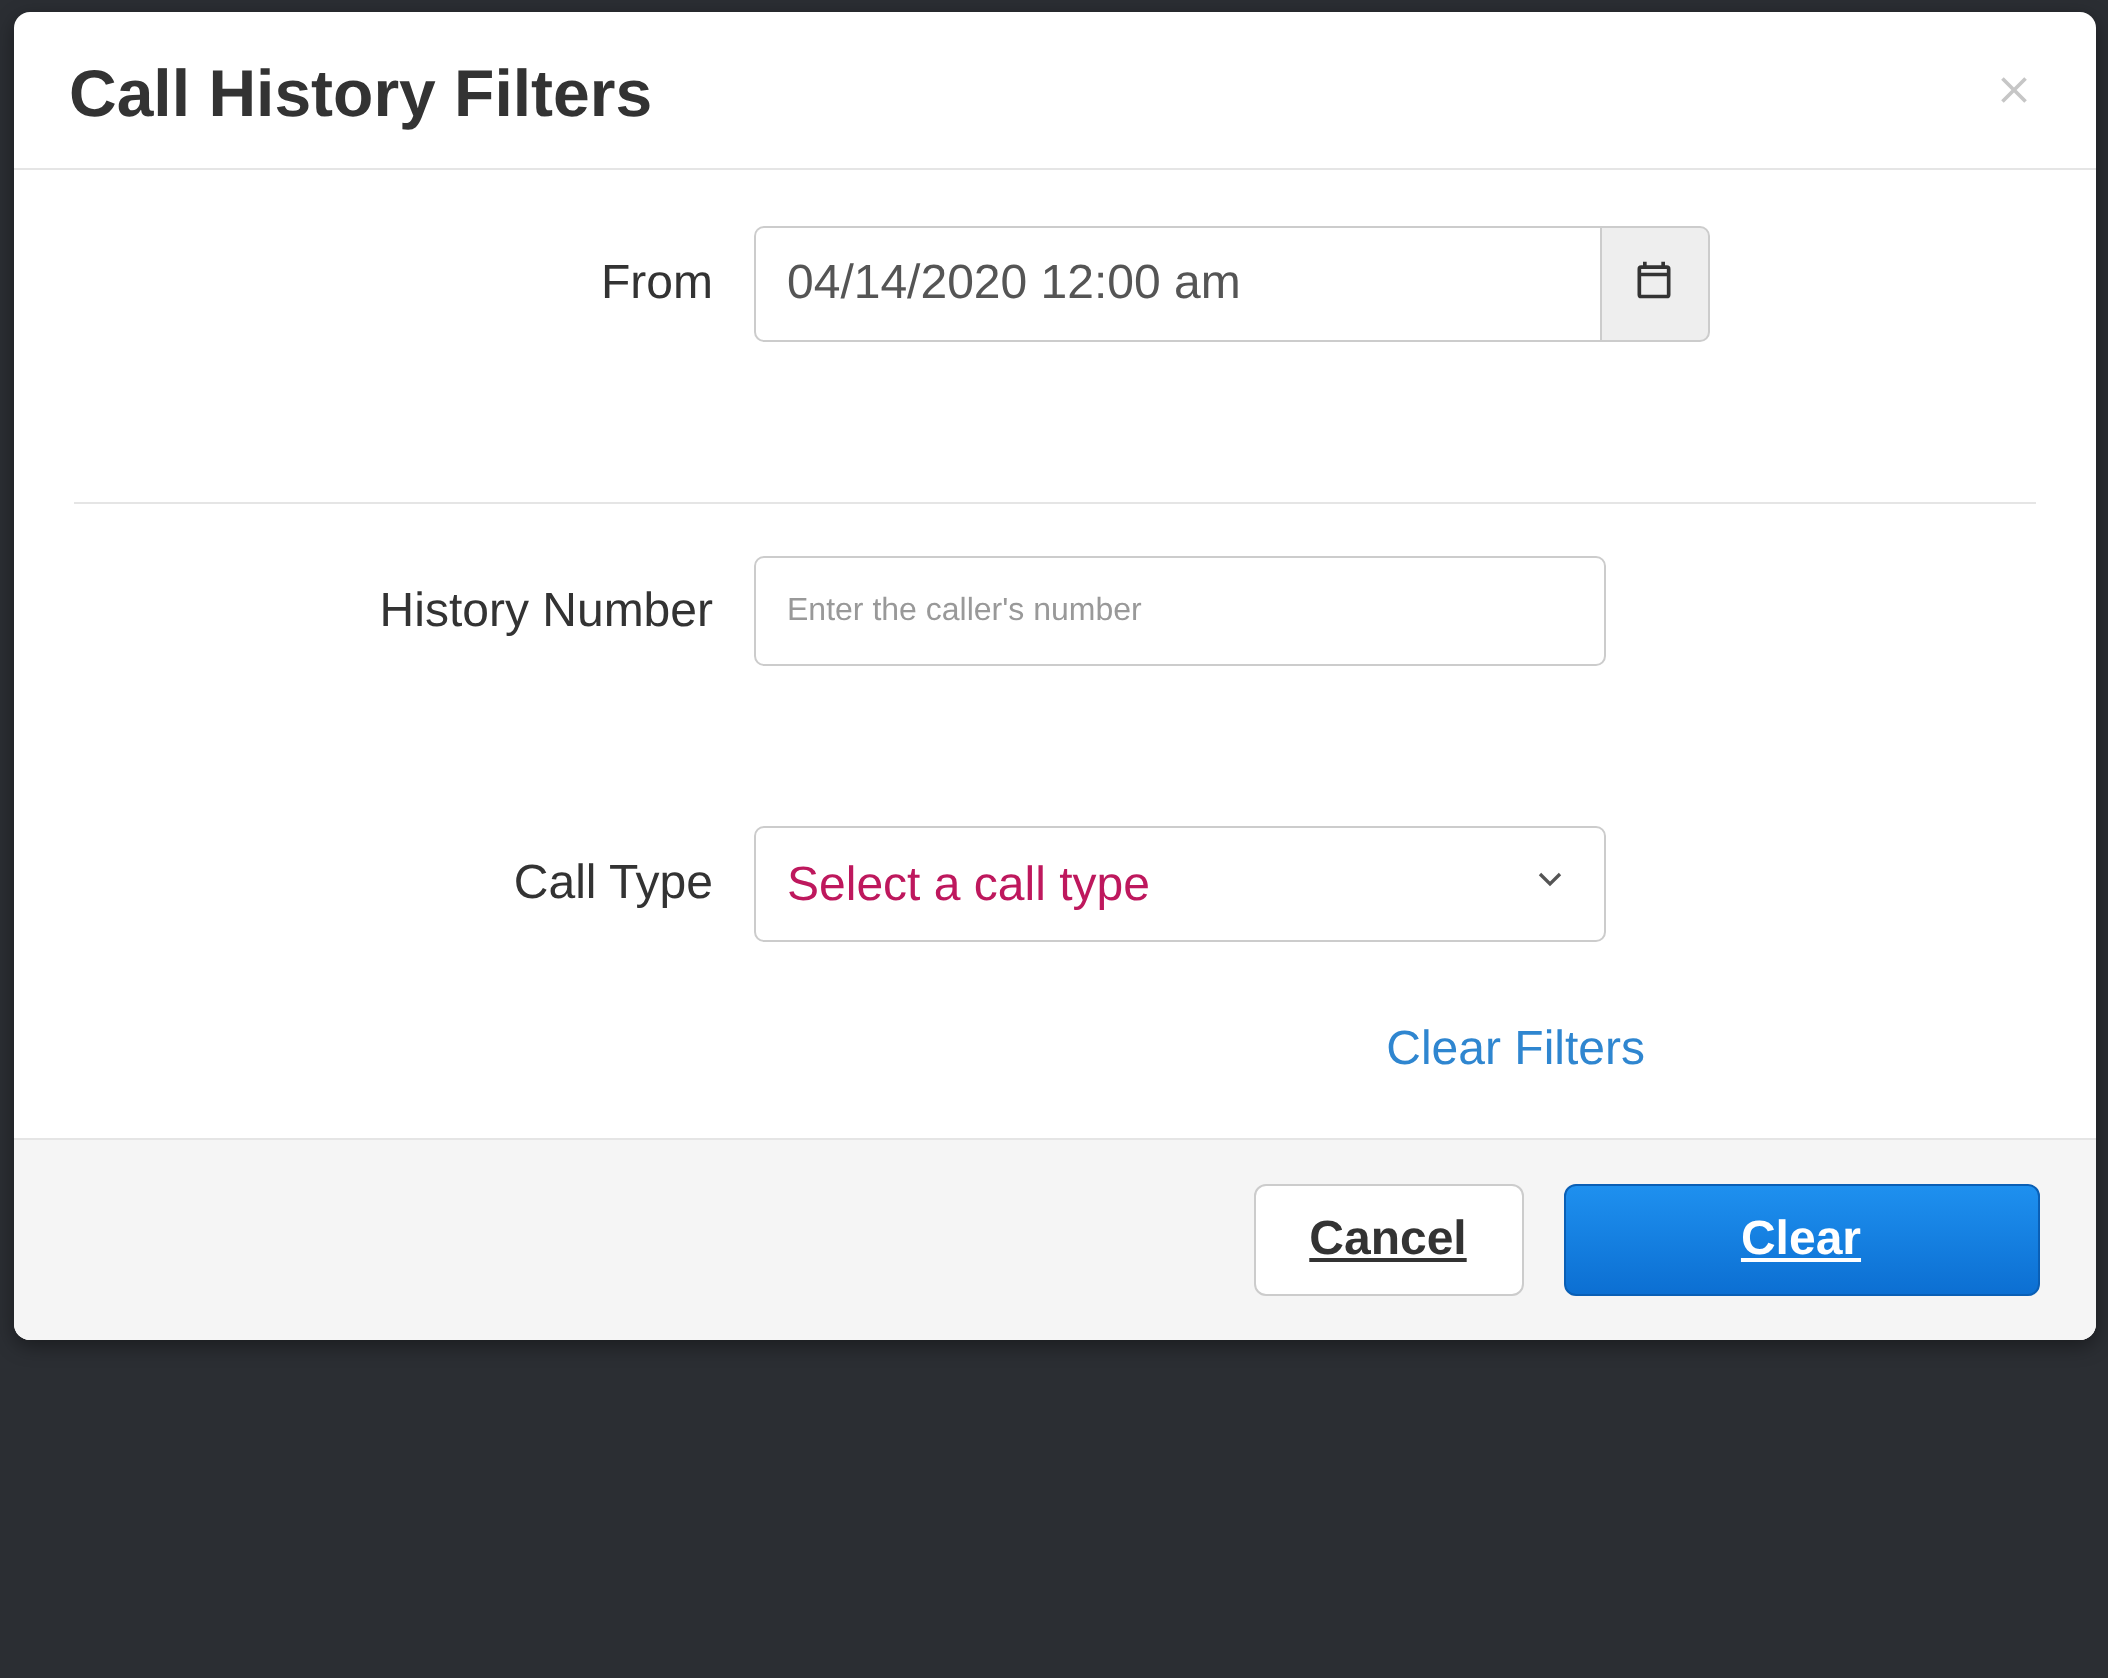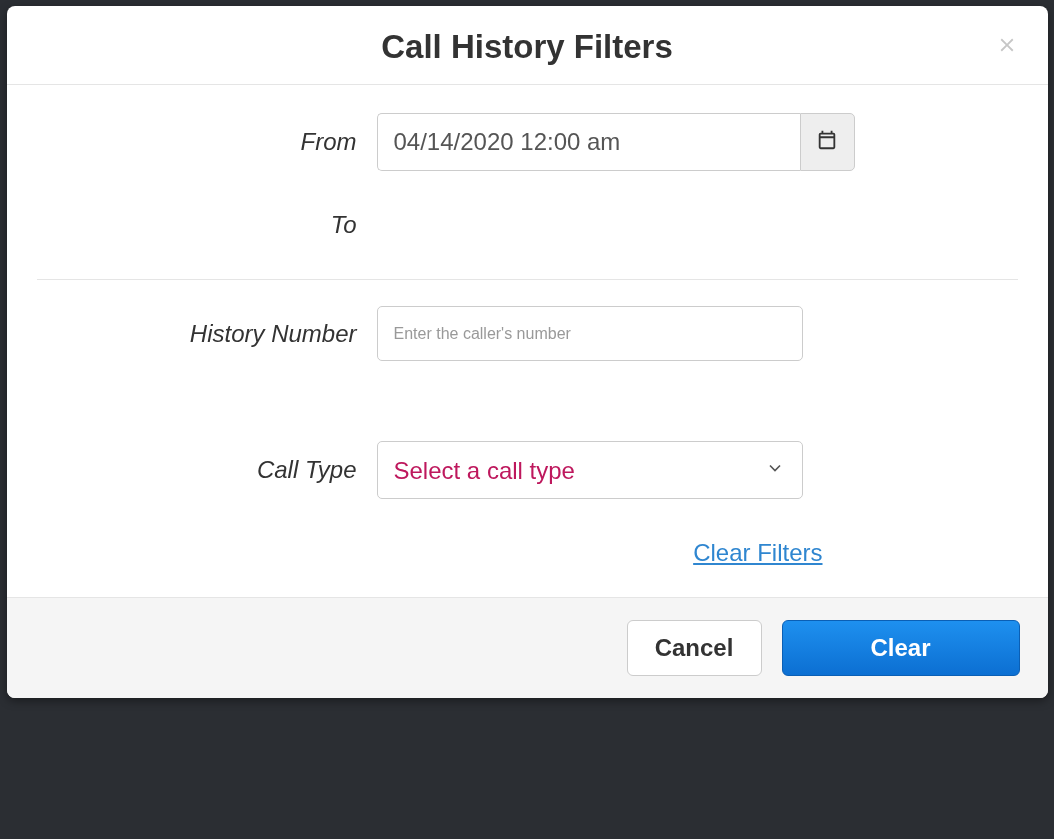--- a/index.html
+++ b/index.html
@@ -31,21 +31,20 @@
     .modal-header {
       position: relative;
       padding: 22px 28px 18px 28px;
       border-bottom: 1px solid #e5e5e5;
     }
 
     .modal-title {
       font-size: 33px;
       font-weight: 700;
       color: #333333;
-      text-align: center;
     }
 
     .close-btn {
       position: absolute;
       top: 26px;
       right: 26px;
       width: 30px;
       height: 30px;
       display: flex;
       align-items: center;
@@ -66,21 +65,20 @@
     .form-row {
       display: flex;
       align-items: center;
       margin-bottom: 40px;
     }
 
     .form-label-col {
       flex: 0 0 340px;
       text-align: right;
       padding-right: 20px;
-      font-style: italic;
     }
 
     .form-label {
       font-size: 24px;
       color: #333333;
     }
 
     .form-control-col {
       flex: 0 0 490px;
     }
@@ -185,21 +183,20 @@
       margin-bottom: 10px;
     }
 
     .clear-link {
       color: #2f86d0;
       font-size: 24px;
       cursor: pointer;
       text-align: right;
       width: 426px;
       display: block;
-      text-decoration: underline;
     }
 
     .modal-footer {
       background: #f5f5f5;
       border-top: 1px solid #e5e5e5;
       padding: 22px 28px;
       display: flex;
       justify-content: flex-end;
       gap: 20px;
     }
@@ -208,20 +205,21 @@
       height: 56px;
       border-radius: 6px;
       font-size: 24px;
       font-weight: 700;
       cursor: pointer;
       padding: 0 22px;
       display: flex;
       align-items: center;
       justify-content: center;
       border: 1px solid transparent;
+      text-decoration: underline;
     }
 
     .btn-default {
       background: #ffffff;
       color: #333333;
       border: 1px solid #cccccc;
       min-width: 135px;
     }
 
     .btn-primary {
@@ -261,23 +259,20 @@
               <svg viewBox="0 0 24 24">
                   <path d="M19 4h-1V2h-2v2H8V2H6v2H5a2 2 0 0 0-2 2v14a2 2 0 0 0 2 2h14a2 2 0 0 0 2-2V6a2 2 0 0 0-2-2zm0 16H5V10h14v10zm0-12H5V6h14v2z"></path>
                 </svg>
             </span>
           </div>
         </div>
       </div>
     </div>
 
     <div class="form-row">
-      <div class="form-label-col">
-        <span class="form-label">To</span>
-      </div>
     </div>
 
     <hr class="divider">
 
     <div class="form-row">
       <div class="form-label-col">
         <span class="form-label">History Number</span>
       </div>
       <div class="form-control-col">
         <input type="text" class="text-input-narrow" placeholder="Enter the caller's number" style="">

